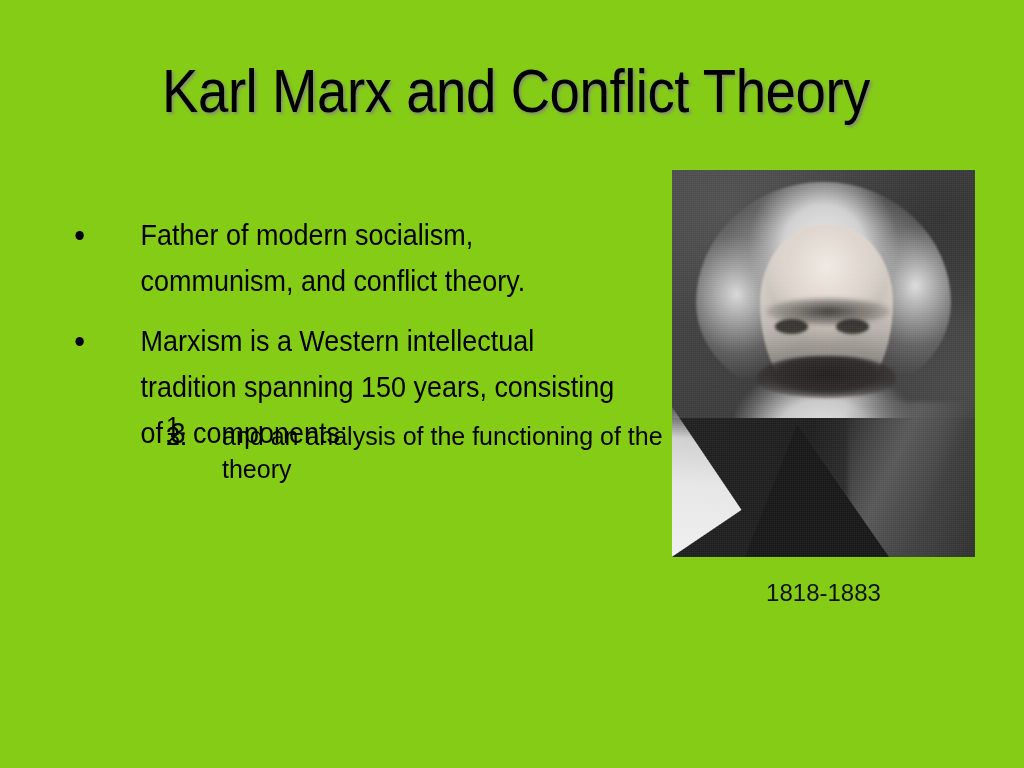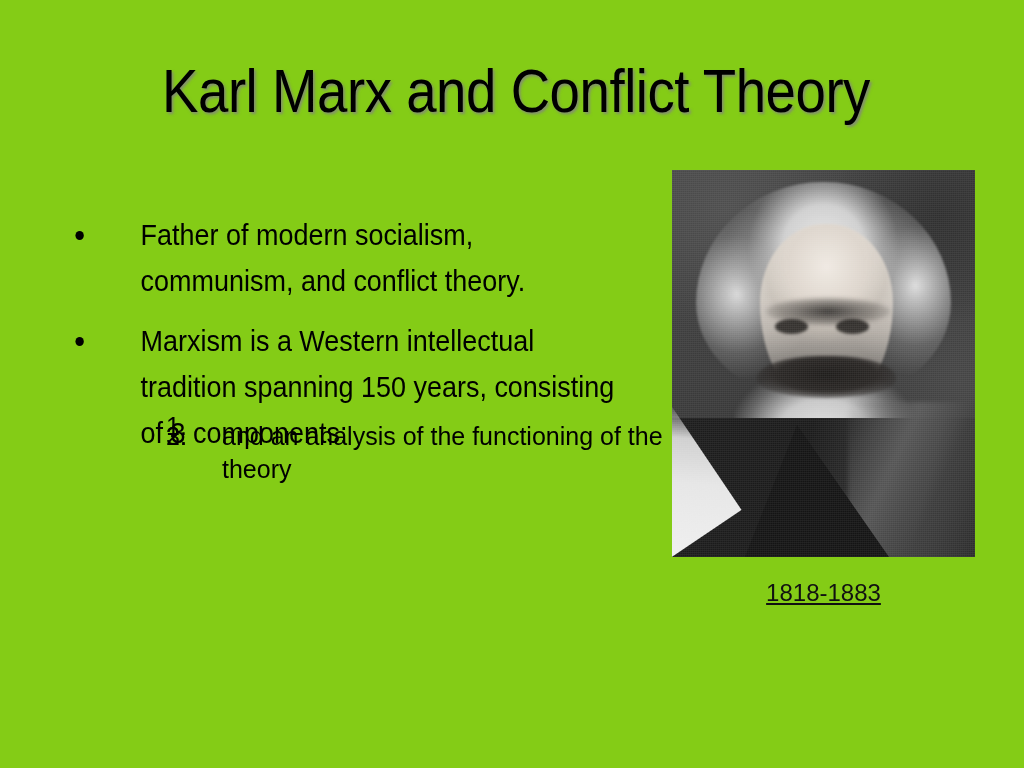--- a/index.html
+++ b/index.html
@@ -259,21 +259,20 @@
   .caption {
     position: absolute;
     left: 672px;
     top: 578px;
     width: 303px;
     text-align: center;
     font-family: "Liberation Sans", sans-serif;
     font-size: 24px;
     line-height: 30px;
     color: #111111;
-    text-decoration: underline;
   }
 </style>
 </head>
 <body>
 
 <div class="slide">
 
   <div class="slide-title">Karl Marx and Conflict Theory</div>
 
   <ul class="body-list">

